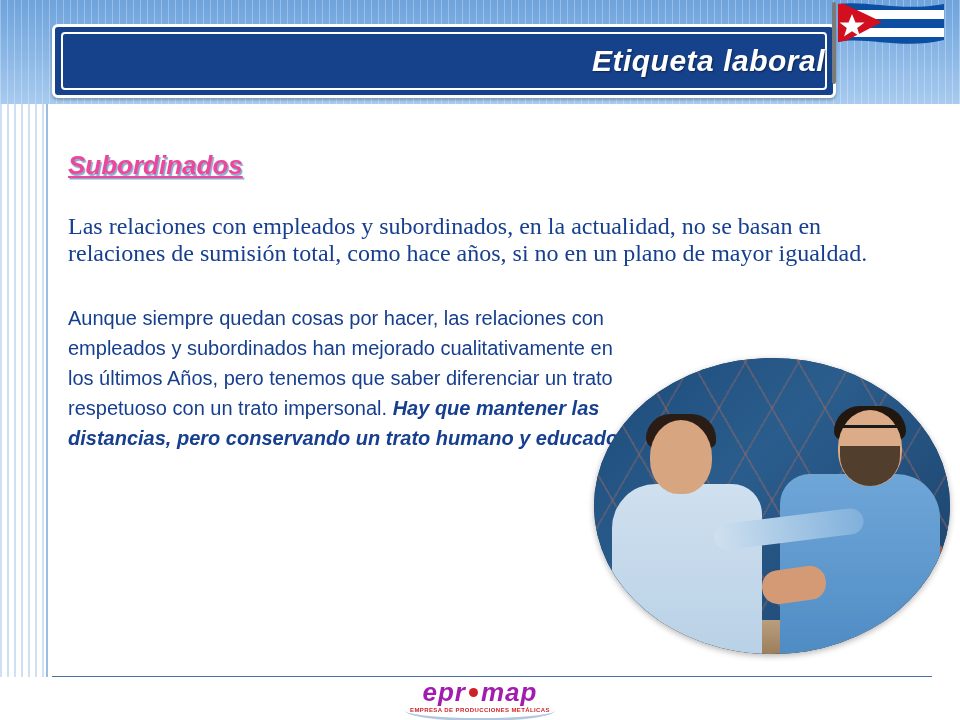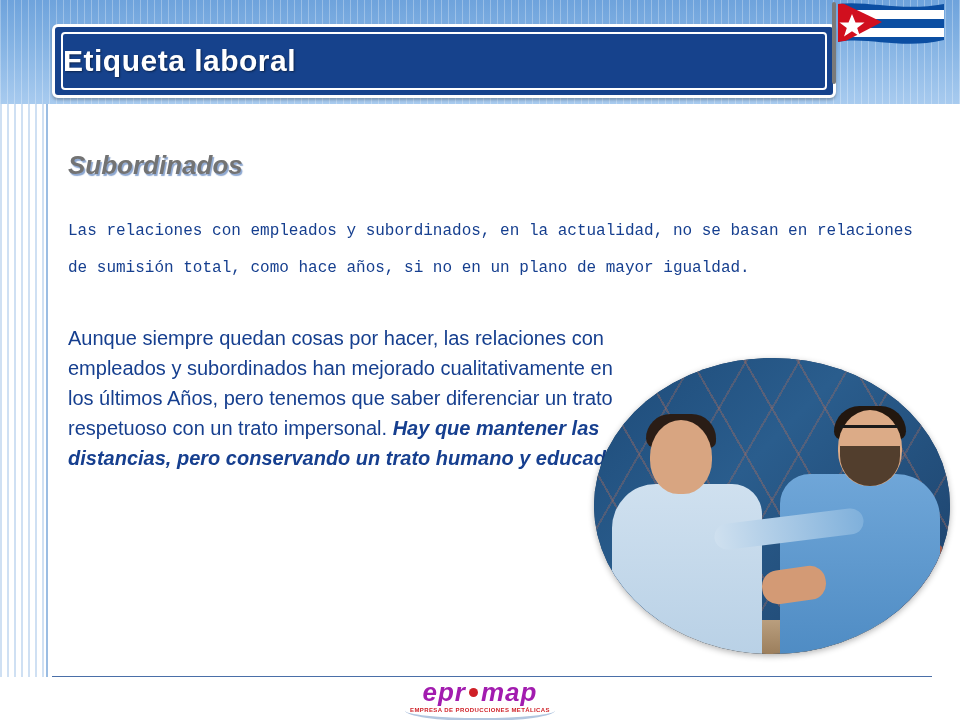--- a/index.html
+++ b/index.html
@@ -74,21 +74,22 @@
   }
   .title-inner {
     position: absolute;
     left: 6px; top: 5px;
     right: 6px; bottom: 5px;
     border: 2px solid #ffffff;
     border-radius: 4px;
     box-sizing: border-box;
     display: flex;
     align-items: center;
-    justify-content: flex-start;
+    justify-content: flex-end;
+    font-style: italic;
   }
   .title-text {
     color: #ffffff;
     font-size: 30px;
     font-weight: bold;
     letter-spacing: 0.5px;
     text-shadow: 1px 1px 2px rgba(0,0,0,0.45);
   }
   
   .flag-wrap {
@@ -109,36 +110,37 @@
   .content {
     position: absolute;
     left: 68px;
     top: 150px;
     width: 860px;
   }
   .heading {
     font-size: 26px;
     font-weight: bold;
     font-style: italic;
-    color: #737373;
+    color: #ec4899;
     text-shadow: 1.5px 1.5px 1px rgba(120,150,200,0.85);
     margin: 0 0 32px 0;
+    text-decoration: underline;
   }
   .para {
     font-size: 21px;
     color: #163f8f;
     line-height: 31px;
     margin: 0;
     font-family: "Liberation Serif", serif;
   }
   .para1 {
     width: 850px;
-    font-family: Liberation Mono, monospace;
-    font-size: 16px;
-    line-height: 37px;
+    font-family: Liberation Serif, serif;
+    font-size: 24px;
+    line-height: 27px;
   }
   .para2 {
     margin-top: 36px;
     width: 560px;
     font-family: "Liberation Sans", sans-serif;
     font-size: 20px;
     line-height: 30px;
   }
   .bold-it {
     font-weight: bold;

